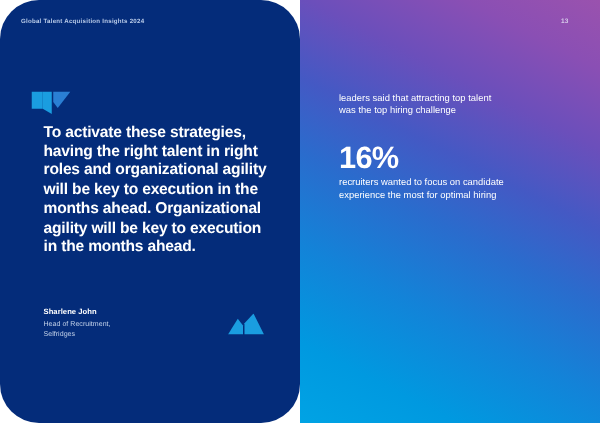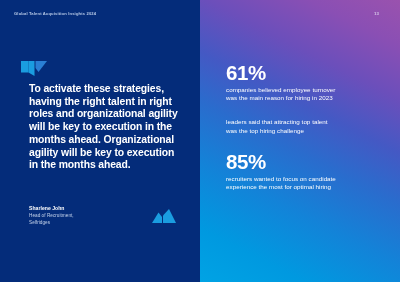--- a/index.html
+++ b/index.html
@@ -18,20 +18,21 @@
   }
 
   
   #left-panel {
     position: absolute;
     left: 0;
     top: 0;
     width: 200px;
     height: 282px;
     background: #042c7a;
+    border-radius: 26px;
   }
 
   #header-label {
     position: absolute;
     left: 14px;
     top: 11px;
     font-size: 4.1px;
     letter-spacing: 0.16px;
     color: #b9cbe8;
     font-weight: 600;
@@ -185,33 +186,28 @@
     </div>
 
   </div>
 
   <div id="right-panel">
 
     <div id="page-number">13</div>
 
     <div id="stats-list">
 
-      <div class="stat-block">
-        <div class="stat-value">61%</div>
-        <div class="stat-desc">companies believed employee turnover</div>
-        <div class="stat-desc">was the main reason for hiring in 2023</div>
-      </div>
 
       <div class="stat-block">
         <div class="stat-desc">leaders said that attracting top talent</div>
         <div class="stat-desc">was the top hiring challenge</div>
       </div>
 
       <div class="stat-block">
-        <div class="stat-value">85%</div>
+        <div class="stat-value">16%</div>
         <div class="stat-desc">recruiters wanted to focus on candidate</div>
         <div class="stat-desc">experience the most for optimal hiring</div>
       </div>
 
     </div>
 
   </div>
 
 </div>
 

